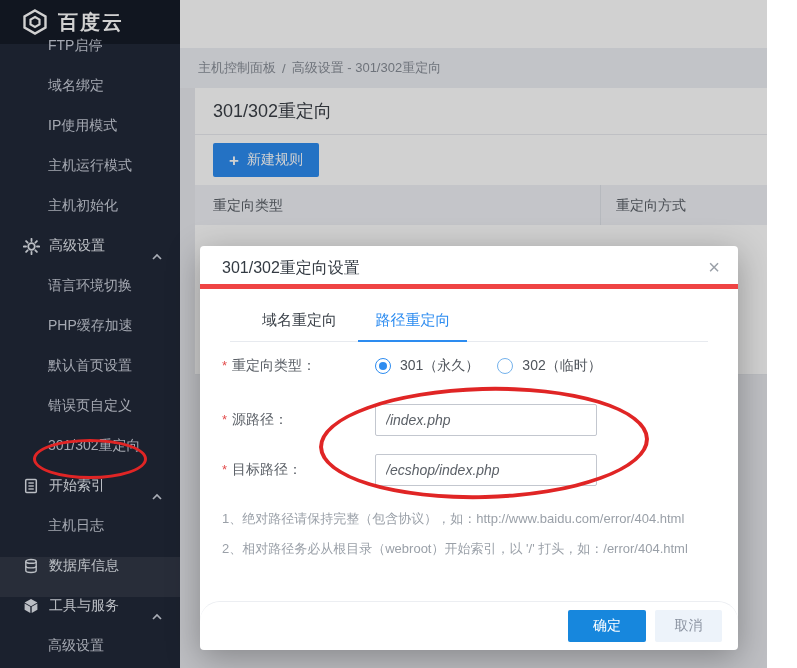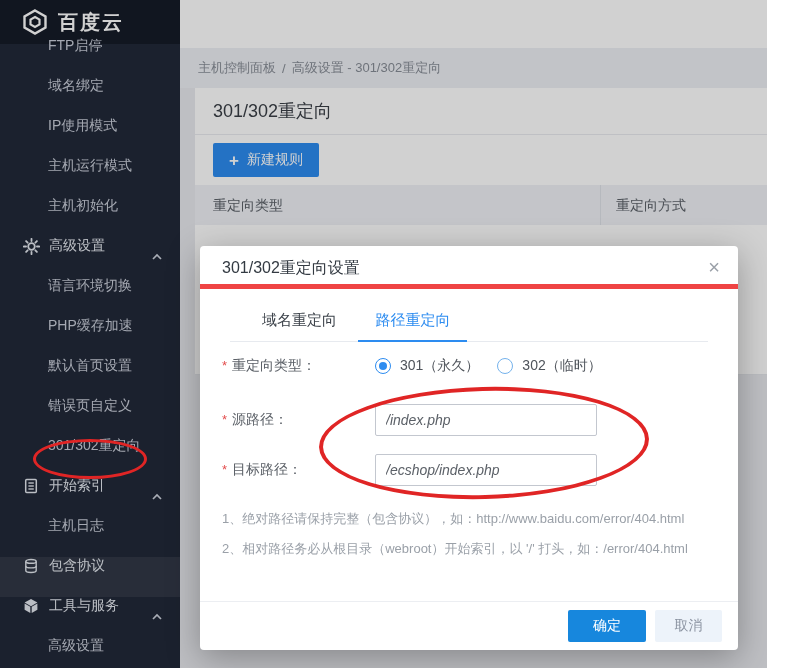--- a/index.html
+++ b/index.html
@@ -66,21 +66,21 @@
            margin-right:9px; background:#fff; flex:0 0 16px; }
   .radio.checked::after { content:""; position:absolute; left:3px; top:3px; right:3px; bottom:3px;
            background:#2d8cf0; border-radius:50%; }
   .radio.un { border-color:#74b2ec; }
   .txt { width:222px; height:32px; border:1px solid #c3c7cf; border-radius:2px; padding:0 10px;
          font-size:14px; color:#5b6067; font-family:"Liberation Sans","DejaVu Sans",sans-serif; outline:none;font-style:italic; }
   .m-note { position:absolute; left:22px; right:22px; font-size:13px; color:#9aa0a8; }
   .note1 { top:264px; }
   .note2 { top:294px; }
   .m-foot { position:absolute; left:0; right:0; bottom:0; height:49px; border-top:1px solid #eceef2;
-            display:flex; justify-content:flex-end; align-items:center; padding-right:16px; gap:9px; }
+            display:flex; justify-content:flex-end; align-items:center; padding-right:16px; gap:9px;border-radius:20px; }
   .btn-ok { width:78px; height:32px; background:#1787dd; color:#fff; border:none; border-radius:2px;
             font-size:14px; cursor:pointer; }
   .btn-cancel { width:67px; height:32px; background:#edf3fa; color:#8b93a1; border:none; border-radius:2px;
             font-size:14px; cursor:pointer; }
 
   
   .ann { position:absolute; border-radius:50%; z-index:40; pointer-events:none; }
   .ann1 { left:33px; top:439px; width:114px; height:40px; border:3px solid #e02525; }
   .ann2 { left:319px; top:387px; width:330px; height:112px; border:4px solid #e02525; transform:rotate(-1.5deg); }
 </style>
@@ -178,21 +178,21 @@
         </div>
 
       <div class="mi group hl">
         <span class="ic">
           <svg width="16" height="16" viewBox="0 0 16 16" fill="none" stroke="#e4e8ef" stroke-width="1.4">
             <ellipse cx="8" cy="3.4" rx="5.2" ry="1.9"></ellipse>
             <path d="M2.8,3.4 V12.6 C2.8,13.6 5.1,14.5 8,14.5 C10.9,14.5 13.2,13.6 13.2,12.6 V3.4"></path>
             <path d="M2.8,8 C2.8,9 5.1,9.9 8,9.9 C10.9,9.9 13.2,9 13.2,8"></path>
           </svg>
         </span>
-        <span>包含协议</span>
+        <span>数据库信息</span>
       </div>
 
       <div class="mi group">
         <span class="ic">
           <svg width="16" height="16" viewBox="0 0 16 16">
             <polygon points="8,1 14.4,4.6 8,8.2 1.6,4.6" fill="#e4e8ef"></polygon>
             <polygon points="1.6,5.6 7.3,8.8 7.3,15 1.6,11.8" fill="#e4e8ef"></polygon>
             <polygon points="14.4,5.6 8.7,8.8 8.7,15 14.4,11.8" fill="#e4e8ef"></polygon>
           </svg>
         </span>

